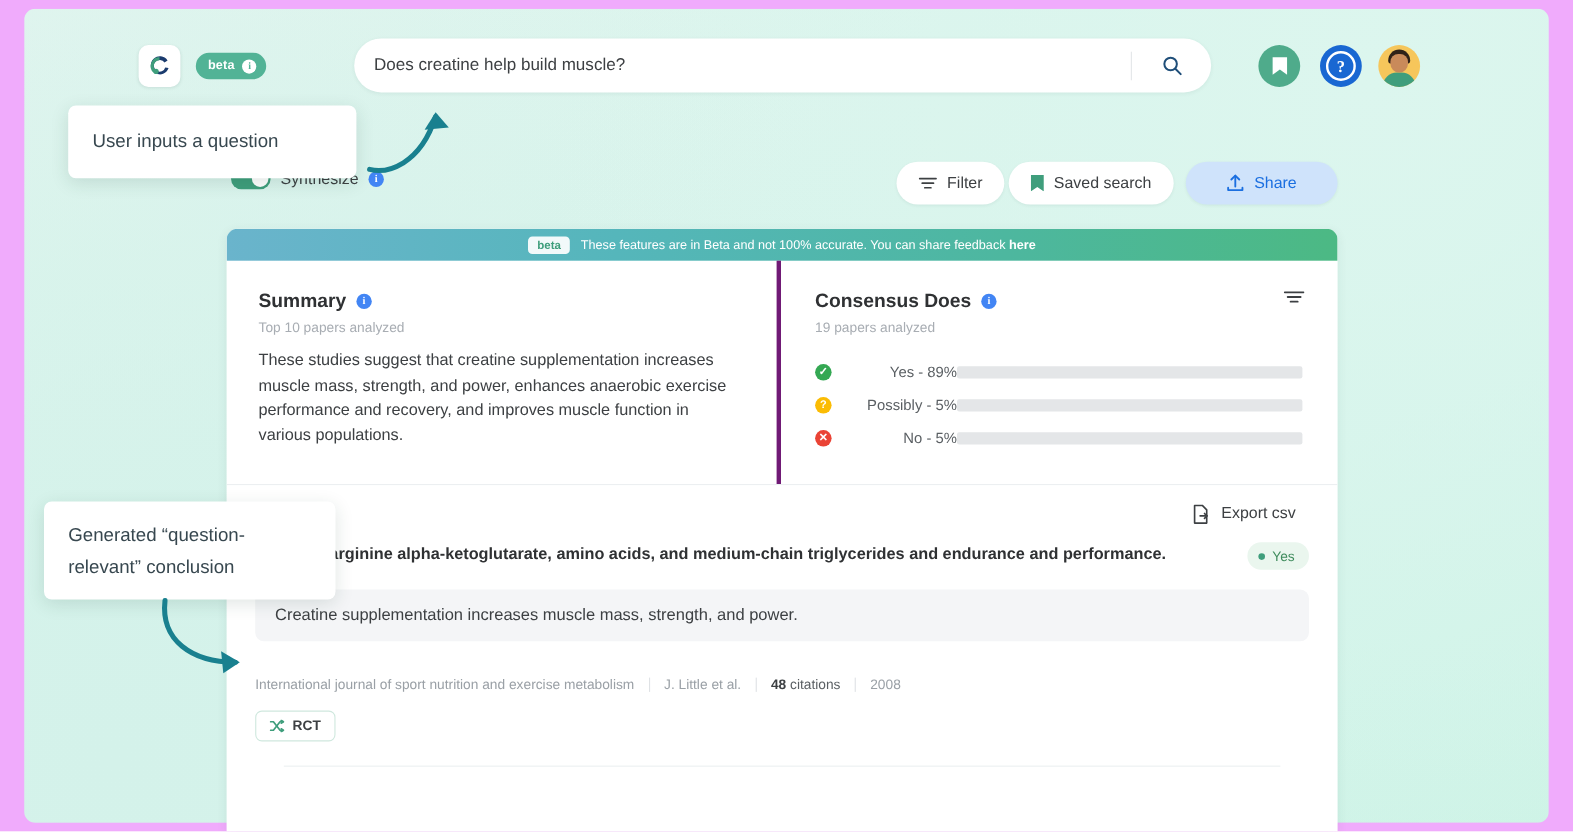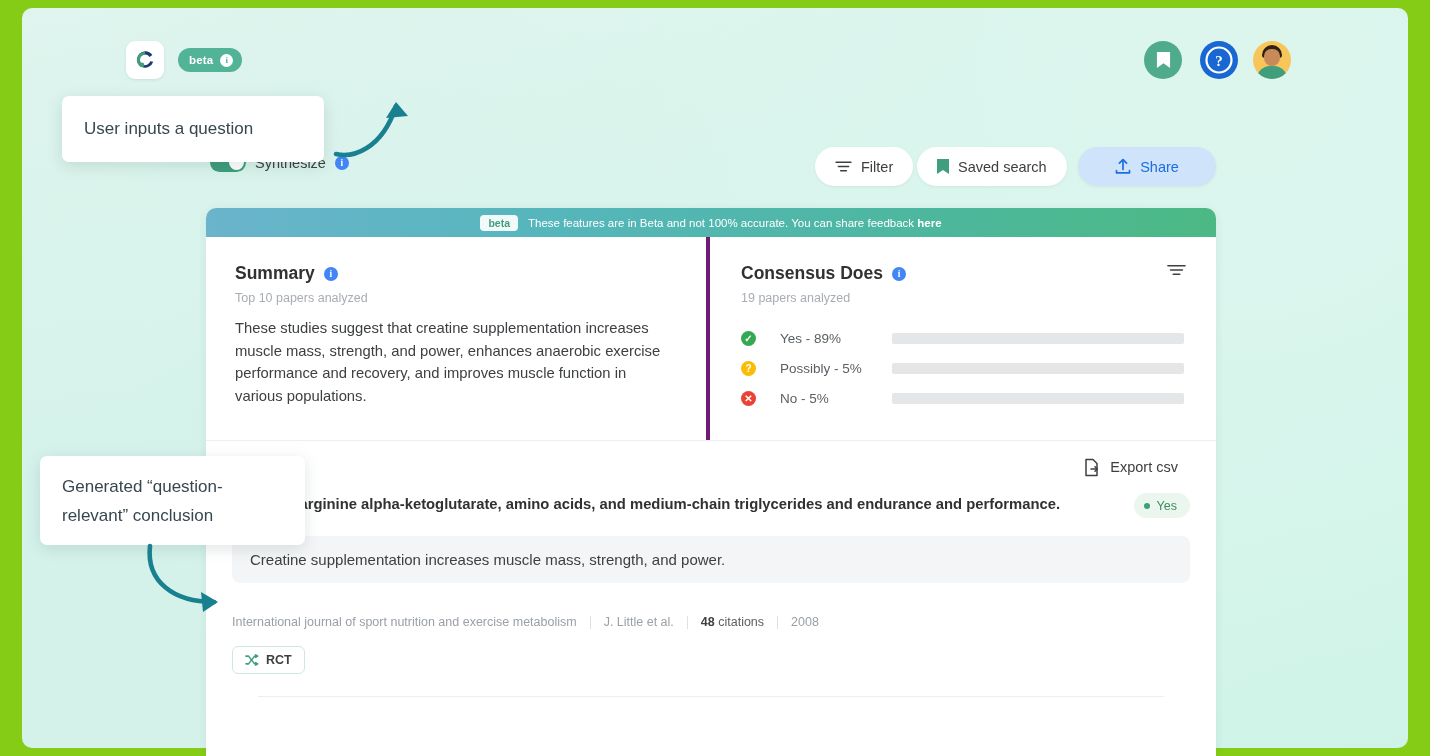--- a/index.html
+++ b/index.html
@@ -10,21 +10,21 @@
     overflow: hidden;
     background: #ffffff;
     font-family: "Liberation Sans", sans-serif;
   }
 
   
   #stage {
     position: relative;
     width: 1430px;
     height: 756px;
-    background: #84cc16;
+    background: #f0abfc;
   }
 
   .bg-panel {
     position: absolute;
     left: 22px;
     top: 8px;
     width: 1386px;
     height: 740px;
     border-radius: 10px;
     background:
@@ -235,22 +235,22 @@
     height: 30px;
   }
   .meter-row .badge-ico {
     width: 15px; height: 15px; border-radius: 50%;
     display: flex; align-items: center; justify-content: center;
     color: #fff; font-size: 10px; font-weight: 700;
     flex: none;
   }
   .meter-row .lbl {
     width: 112px;
-    margin-left: 24px;
-    font-size: 13.5px; color: #5a5f63;
+    margin-left: 2px;
+    font-size: 13.5px; color: #5a5f63; text-align: right;
   }
   .meter-row .track {
     flex: 1; height: 11px; border-radius: 2px;
     background: #e4e6e8; overflow: hidden;
   }
   .meter-row .fill { height: 100%; border-radius: 2px 0 0 2px; }
 
   
   .export-row {
     height: 52px;
@@ -356,20 +356,30 @@
       <path d="M12 6.2A5.8 5.8 0 0 0 8.4 16.4l-2.2 2.4A9 9 0 0 1 12 3.1z" fill="#3f9e7c"></path>
       <circle cx="8.6" cy="17.4" r="2.6" fill="#3f9e7c"></circle>
     </svg>
   </div>
 
   <div class="beta-pill">
     <span>beta</span>
     <span class="info-dot">i</span>
   </div>
 
+  <div class="searchbar">
+    <div class="query" placeholder="Ask a research question">Does creatine help build muscle?</div>
+    <div class="divider"></div>
+    <div class="search-btn">
+      <svg width="21" height="21" viewBox="0 0 24 24" fill="none" stroke="#1f4e79" stroke-width="2.1">
+        <circle cx="10.5" cy="10.5" r="6.5"></circle>
+          <line x1="15.4" y1="15.4" x2="21" y2="21" stroke-linecap="round"></line>
+      </svg>
+    </div>
+  </div>
 
   <div class="circle-btn" id="btn-saved">
     <svg width="15" height="18" viewBox="0 0 16 19">
       <path d="M1 1h14v17l-7-5-7 5z" fill="#ffffff"></path>
     </svg>
   </div>
 
   <div class="circle-btn" id="btn-help">
     <svg width="38" height="38" viewBox="0 0 38 38">
       <circle cx="19" cy="19" r="12.5" fill="none" stroke="#ffffff" stroke-width="2.2"></circle>

